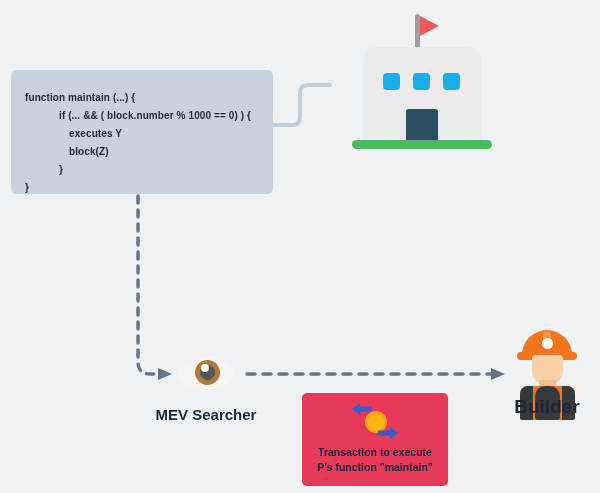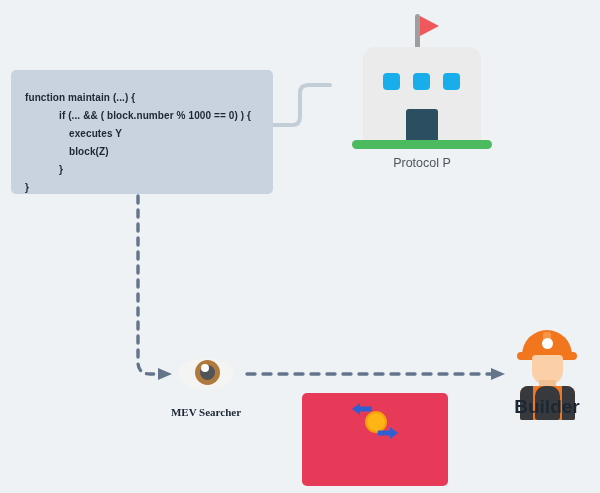--- a/index.html
+++ b/index.html
@@ -171,24 +171,23 @@
     height: 8px;
     background: #ffffff;
     border-radius: 50%;
   }
   .searcher-label {
     position: absolute;
     left: 0px;
     top: 54px;
     width: 112px;
     text-align: center;
-    font-size: 11px;
+    font-size: 15px;
     font-weight: bold;
     color: #1b2733;
-    font-family: Liberation Serif, serif;
   }
 
   
   .builder-group {
     position: absolute;
     left: 508px;
     top: 330px;
     width: 78px;
     height: 92px;
   }
@@ -383,21 +382,20 @@
   <div class="protocol-group">
     <div class="flag-pole"></div>
     <div class="flag-banner"></div>
     <div class="building-body">
       <div class="window w1"></div>
       <div class="window w2"></div>
       <div class="window w3"></div>
       <div class="door"></div>
     </div>
     <div class="ground-bar"></div>
-    <div class="protocol-label">Protocol P</div>
   </div>
 
   <div class="searcher-group">
     <div class="eye-shape">
       <div class="eye-white"></div>
       <div class="iris"></div>
       <div class="pupil"></div>
       <div class="glint"></div>
     </div>
     <div class="searcher-label">MEV Searcher</div>
@@ -420,15 +418,19 @@
   <div class="tx-card">
     <div class="tx-icon">
       <svg class="tx-arrow-ul" viewBox="0 0 20 14">
         <polygon points="0,7 8,1 8,4.5 20,4.5 20,9.5 8,9.5 8,13" fill="#2f5fd0"></polygon>
       </svg>
       <div class="coin"></div>
       <svg class="tx-arrow-dr" viewBox="0 0 20 14">
         <polygon points="20,7 12,1 12,4.5 0,4.5 0,9.5 12,9.5 12,13" fill="#2f5fd0"></polygon>
       </svg>
     </div>
+    <div class="tx-text">
+      <div>Transaction to execute</div>
+      <div>P's function "maintain"</div>
+    </div>
   </div>
 
 </div>
 
 </body></html>

